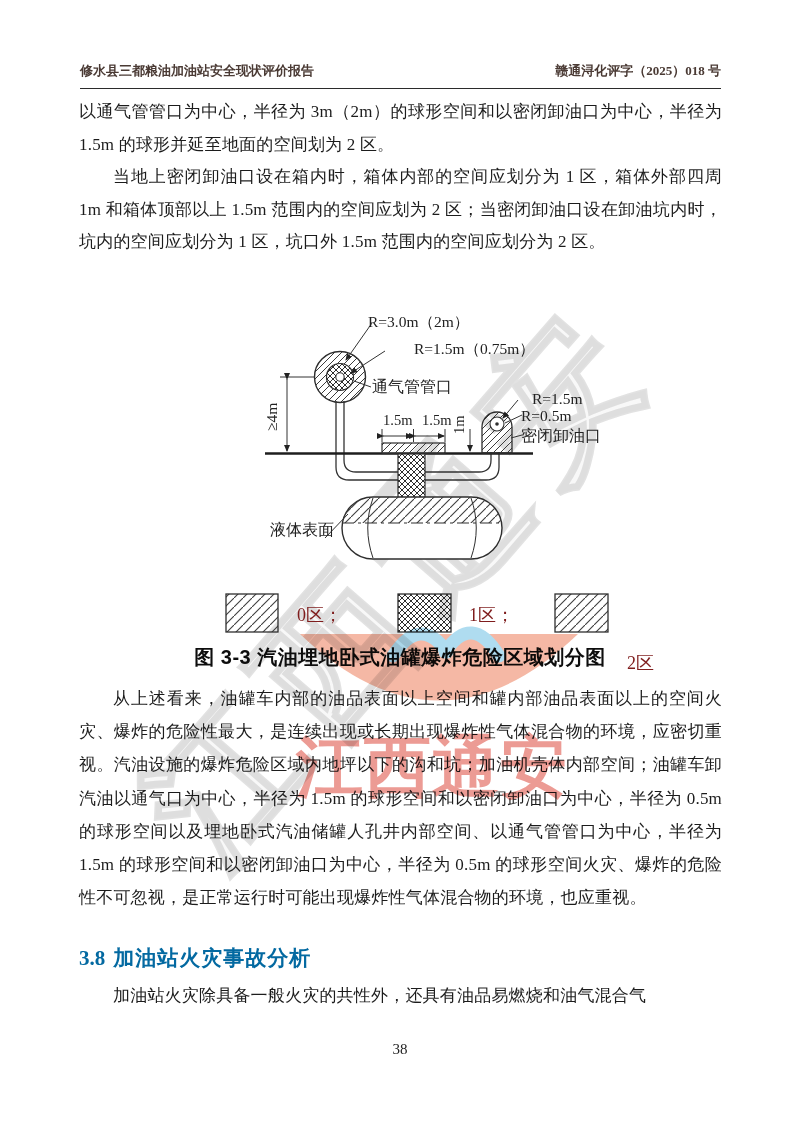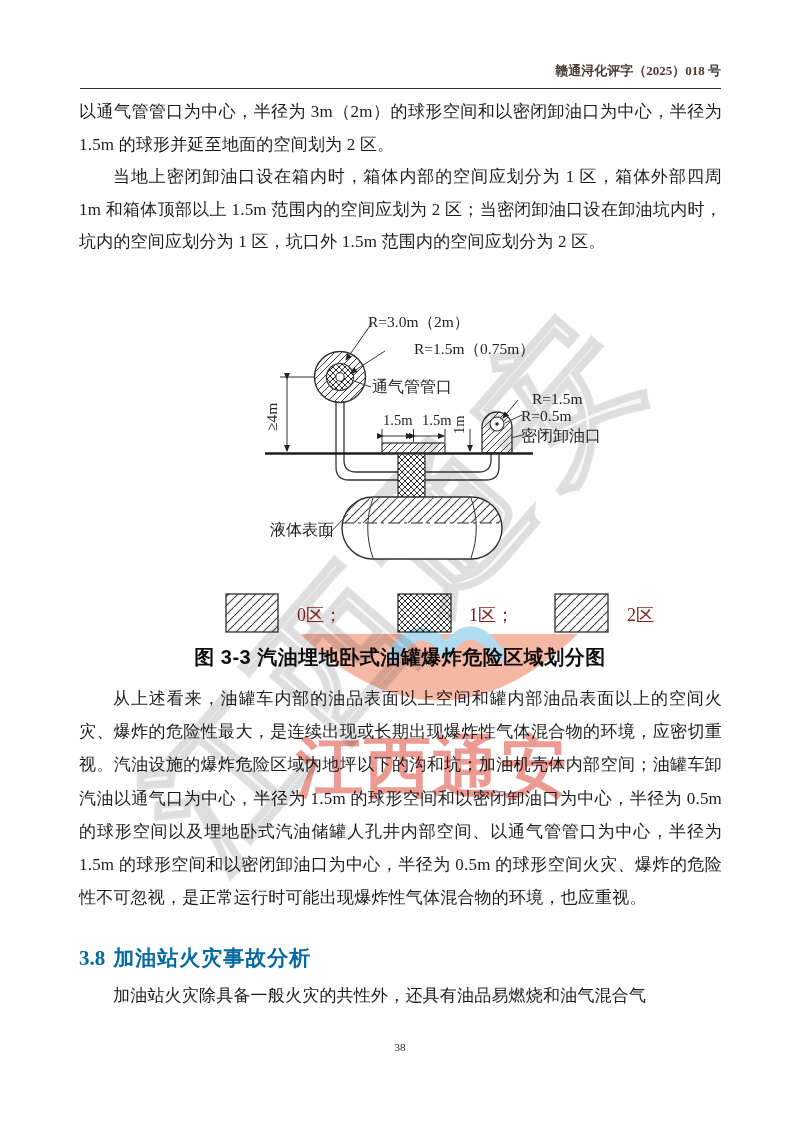--- a/index.html
+++ b/index.html
@@ -35,21 +35,21 @@
         font-family:"Liberation Serif","DejaVu Serif",serif;}
   .rot{transform:rotate(-90deg);transform-origin:left top;}
   .inner-cap{position:absolute;left:0;top:261px;width:100%;text-align:center;
         font-size:16.5px;letter-spacing:1.5px;color:#222;}
   .leg-lab{position:absolute;top:302px;font-size:18px;color:#7f1d1d;}
   .fig-cap{position:absolute;left:0;top:644px;width:800px;text-align:center;
         font-size:20px;font-weight:700;letter-spacing:.5px;color:#0d0d0d;
         font-family:"Liberation Sans","DejaVu Sans",sans-serif;}
   
   .pageno{position:absolute;left:0;top:1041px;width:800px;text-align:center;
-        font-size:11px;color:#222;}
+        font-size:15px;color:#222;}
   
   .wm{pointer-events:none;}
   .wm-gray{position:absolute;left:400px;top:585px;z-index:0;
         transform:translate(-50%,-50%) rotate(-49deg);
         font-family:"Liberation Sans","DejaVu Sans",sans-serif;
         font-size:150px;font-weight:700;letter-spacing:18px;white-space:nowrap;
         color:rgba(205,205,205,0.14);
         -webkit-text-stroke:3px rgba(190,190,190,0.45);}
   .wm-logo{position:absolute;left:235px;top:612px;width:350px;height:100px;
         z-index:3;mix-blend-mode:multiply;opacity:.9;}
@@ -62,20 +62,21 @@
 </head>
 <body>
 
 <div class="page">
 
   <div class="wm wm-gray">江西通安</div>
 
   <div class="content">
 
     <div class="hdr">
+      <span class="hdr-left">修水县三都粮油加油站安全现状评价报告</span>
       <span class="hdr-right">赣通浔化评字（2025）018 号</span>
     </div>
     <div class="hdr-rule"></div>
 
     <div id="p1" class="para">以通气管管口为中心，半径为 3m（2m）的球形空间和以密闭卸油口为中心，半径为 1.5m 的球形并延至地面的空间划为 2 区。</div>
     <div id="p2" class="para ind">当地上密闭卸油口设在箱内时，箱体内部的空间应划分为 1 区，箱体外部四周 1m 和箱体顶部以上 1.5m 范围内的空间应划为 2 区；当密闭卸油口设在卸油坑内时，坑内的空间应划分为 1 区，坑口外 1.5m 范围内的空间应划分为 2 区。</div>
 
     <div class="fig">
       <svg width="440" height="338" viewBox="0 0 440 338">
         <defs>
@@ -167,21 +168,21 @@
       <div class="dlab" style="left:296px;top:125px;font-size:16px;">密闭卸油口</div>
       <div class="dlab rot" style="left:38px;top:130px;">≥4m</div>
       <div class="dlab" style="left:158px;top:111px;font-size:14.5px;">1.5m</div>
       <div class="dlab" style="left:197px;top:111px;font-size:14.5px;">1.5m</div>
       <div class="dlab rot" style="left:226px;top:133px;font-size:14.5px;">1m</div>
       <div class="dlab" style="left:45px;top:219px;font-size:16px;">液体表面</div>
 
 
       <div class="leg-lab" style="left:72px;">0区；</div>
       <div class="leg-lab" style="left:244px;">1区；</div>
-      <div class="leg-lab" style="left:402px;">2区</div>
+      <div class="leg-lab" style="left:402px;margin-top:48px;">2区</div>
     </div>
 
     <div class="fig-cap">图 3-3 汽油埋地卧式油罐爆炸危险区域划分图</div>
 
     <div id="p3" class="para ind">从上述看来，油罐车内部的油品表面以上空间和罐内部油品表面以上的空间火灾、爆炸的危险性最大，是连续出现或长期出现爆炸性气体混合物的环境，应密切重视。汽油设施的爆炸危险区域内地坪以下的沟和坑；加油机壳体内部空间；油罐车卸汽油以通气口为中心，半径为 1.5m 的球形空间和以密闭卸油口为中心，半径为 0.5m 的球形空间以及埋地卧式汽油储罐人孔井内部空间、以通气管管口为中心，半径为 1.5m 的球形空间和以密闭卸油口为中心，半径为 0.5m 的球形空间火灾、爆炸的危险性不可忽视，是正常运行时可能出现爆炸性气体混合物的环境，也应重视。</div>
 
     <div class="sec">
       <span class="num">3.8</span><span>加油站火灾事故分析</span>
     </div>
 

